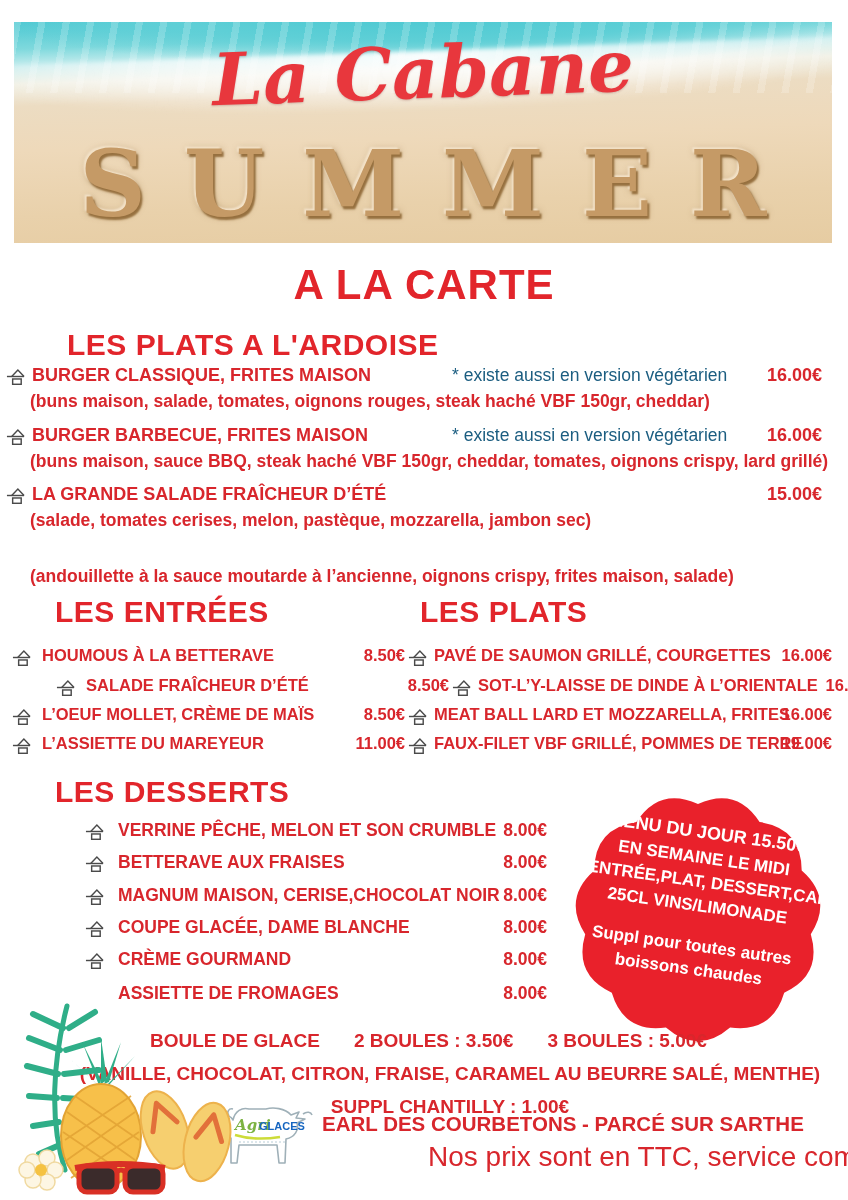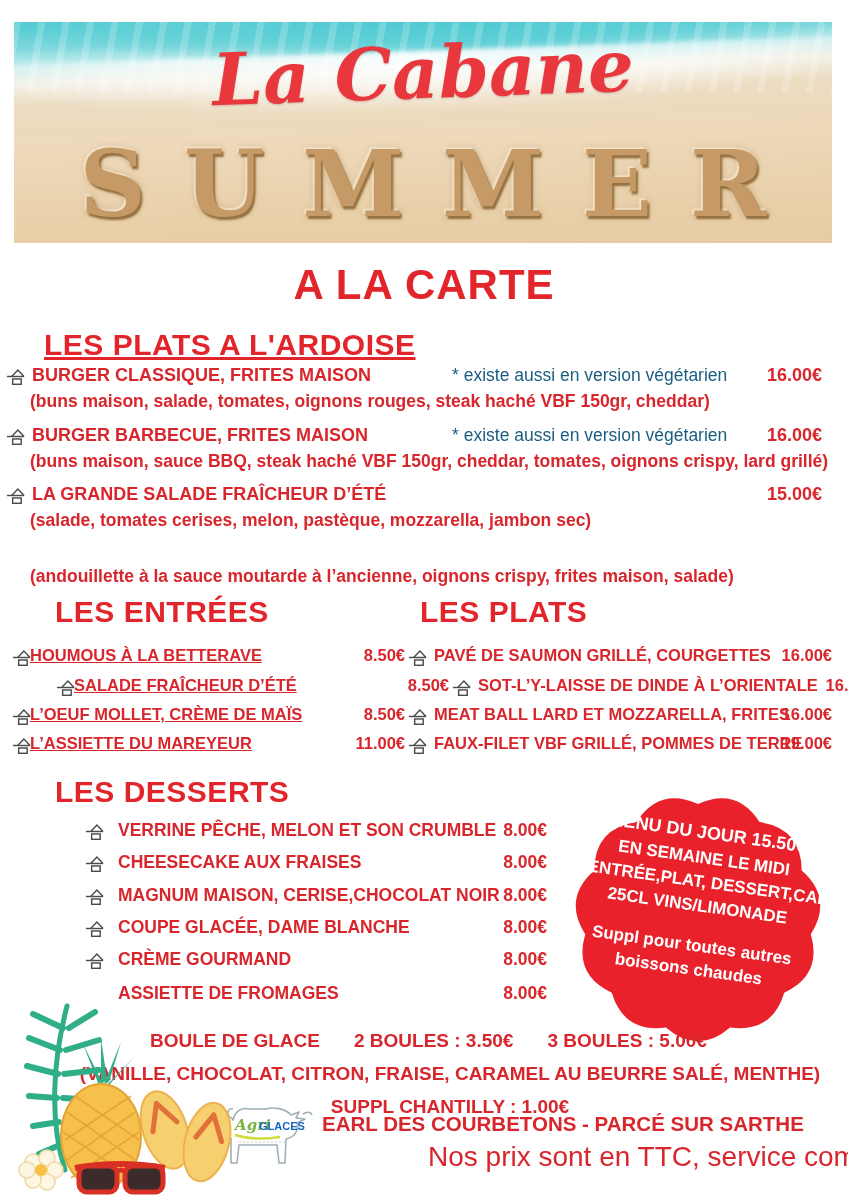--- a/index.html
+++ b/index.html
@@ -57,21 +57,21 @@
   .ard-item{position:absolute;left:0;width:848px;height:58px;}
   .ard-row{position:relative;height:26px;}
   .ard-name{position:absolute;left:32px;top:0;font-size:18px;font-weight:bold;color:var(--item-red);white-space:nowrap;}
   .ard-note{position:absolute;left:452px;top:0;font-size:17.5px;font-weight:normal;color:var(--note-blue);white-space:nowrap;}
   .ard-price{position:absolute;right:26px;top:0;font-size:18px;font-weight:bold;color:var(--item-red);}
   .ard-desc{position:absolute;left:30px;top:26px;font-size:17.5px;font-weight:bold;color:var(--item-red);white-space:nowrap;}
   
   .m-row{position:absolute;height:24px;width:848px;left:0;}
   .m-name{position:absolute;font-size:16.5px;font-weight:bold;color:var(--item-red);white-space:nowrap;}
   .m-price{position:absolute;font-size:16.5px;font-weight:bold;color:var(--item-red);white-space:nowrap;}
-  .ent-name{left:30px;text-decoration:underline;}   .ent-price{right:443px;}
+  .ent-name{left:42px;}   .ent-price{right:443px;}
   .plat-name{left:434px;} .plat-price{right:16px;}
   .des-name{left:118px;}  .des-price{right:301px;}
   .des-name,.des-price{font-size:17.5px;}
   
   #badge{position:absolute;left:560px;top:780px;width:276px;height:276px;}
   #badge svg{position:absolute;inset:0;}
   .badge-text{
     position:absolute;left:24px;top:40px;width:228px;text-align:center;
     transform:rotate(8deg);color:#fff;font-weight:bold;font-size:17px;line-height:1.42;
     white-space:nowrap;
@@ -102,21 +102,21 @@
   </defs>
 </svg>
 
 <div id="hero">
   <div class="hero-script">La Cabane</div>
   <div class="hero-sand">SUMMER</div>
 </div>
 
 <div id="carte-title">A LA CARTE</div>
 
-<h2 class="section-h" style="left:44px;top:328px;text-decoration:underline;">LES PLATS A L'ARDOISE</h2>
+<h2 class="section-h" style="left:67px;top:328px;">LES PLATS A L'ARDOISE</h2>
 
 <div class="ard-item" style="top:365px;">
   <div class="ard-row">
     <svg class="dish" style="left:6px" viewBox="0 0 20 20">
         <use href="#dishicon" xlink:href="#dishicon"></use>
       </svg>
     <span class="ard-name">BURGER CLASSIQUE, FRITES MAISON</span>
     <span class="ard-note">* existe aussi en version végétarien</span>
     <span class="ard-price">16.00€</span>
   </div>
@@ -208,21 +208,21 @@
   <svg class="dish" style="left:85px" viewBox="0 0 20 20">
       <use href="#dishicon" xlink:href="#dishicon"></use>
     </svg>
   <span class="m-name des-name">VERRINE PÊCHE, MELON ET SON CRUMBLE</span>
   <span class="m-price des-price">8.00€</span>
 </div>
 <div class="m-row" style="top:852px;">
   <svg class="dish" style="left:85px" viewBox="0 0 20 20">
       <use href="#dishicon" xlink:href="#dishicon"></use>
     </svg>
-  <span class="m-name des-name">CHEESECAKE AUX FRAISES</span>
+  <span class="m-name des-name">BETTERAVE AUX FRAISES</span>
   <span class="m-price des-price">8.00€</span>
 </div>
 <div class="m-row" style="top:885px;">
   <svg class="dish" style="left:85px" viewBox="0 0 20 20">
       <use href="#dishicon" xlink:href="#dishicon"></use>
     </svg>
   <span class="m-name des-name">MAGNUM MAISON, CERISE,CHOCOLAT NOIR</span>
   <span class="m-price des-price">8.00€</span>
 </div>
 <div class="m-row" style="top:917px;">

